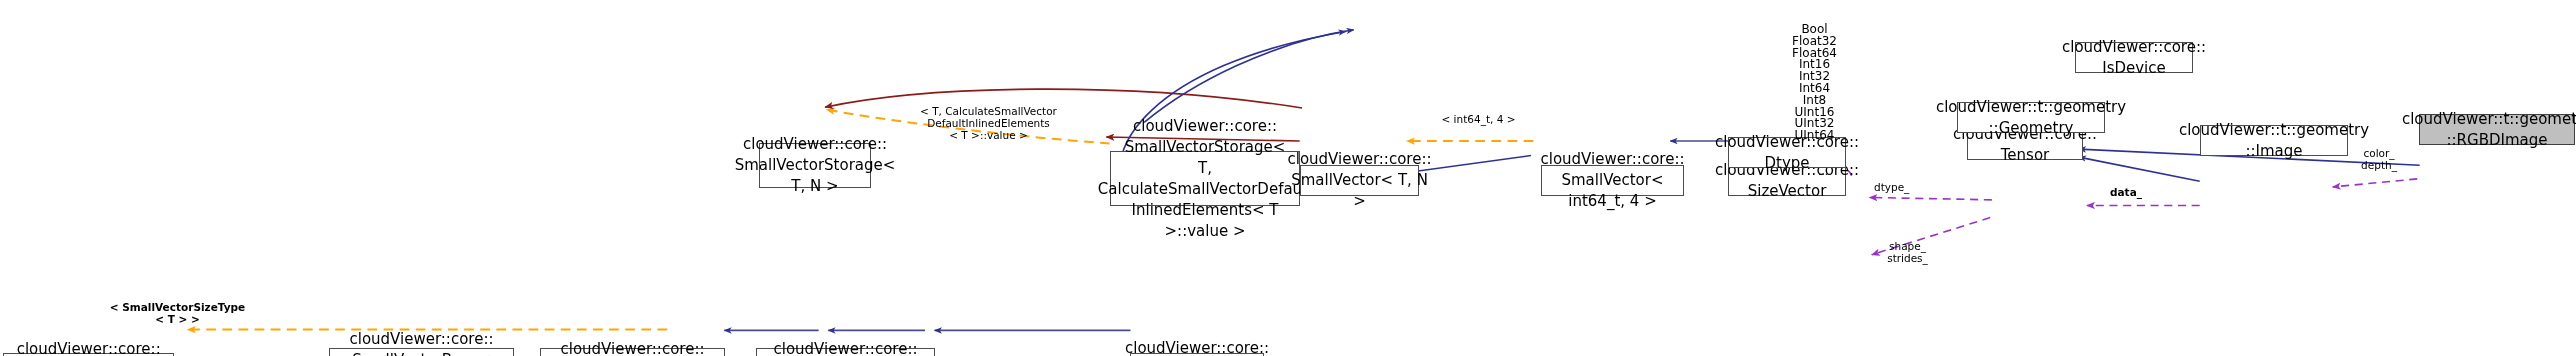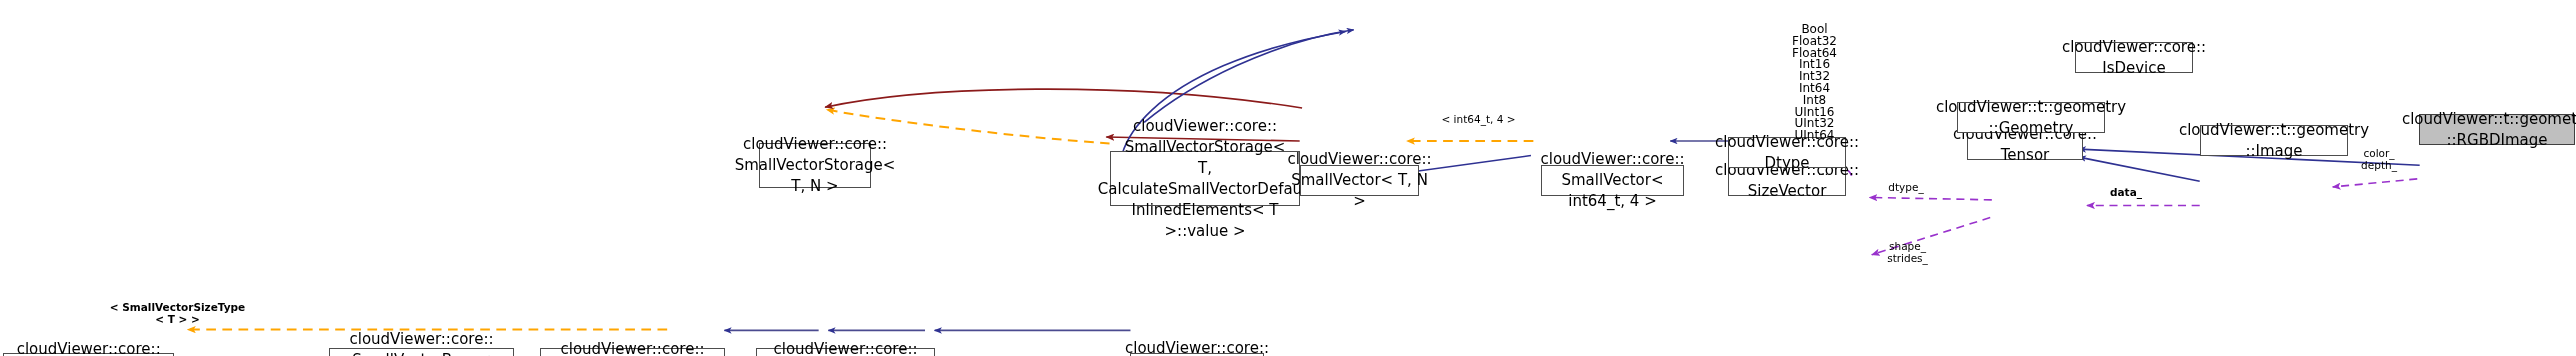--- a/index.html
+++ b/index.html
@@ -179,24 +179,27 @@
 
   <div class="node thick" style="left:2200px; top:85px; width:148px; height:31px;">cloudViewer::t::geometry
 ::Image</div>
 
   <div class="node highlight" style="left:2419px; top:74px; width:156px; height:31px;">cloudViewer::t::geometry
 ::RGBDImage</div>
 
   <div class="edge-label" style="left:89px; top:301px; width:177px;font-weight:bold;">&lt; SmallVectorSizeType
 &lt; T &gt; &gt;</div>
 
+  <div class="edge-label" style="left:875px; top:105px; width:227px;">&lt; T, CalculateSmallVector
+DefaultInlinedElements
+&lt; T &gt;::value &gt;</div>
 
   <div class="edge-label" style="left:1422px; top:113px; width:113px;">&lt; int64_t, 4 &gt;</div>
 
-  <div class="edge-label" style="left:1874px; top:181px; width:64px; text-align:center;">dtype_</div>
+  <div class="edge-label" style="left:1874px; top:181px; width:64px; text-align:left;">dtype_</div>
 
   <div class="edge-label" style="left:1873px; top:200px; width:69px; text-align:center;margin-top:40px;">shape_
 strides_</div>
 
   <div class="edge-label" style="left:2098px; top:186px; width:56px;font-weight:bold;">data_</div>
 
   <div class="edge-label" style="left:2350px; top:147px; width:58px;">color_
 depth_</div>
 
   <div class="edge-label" style="left:1811px; top:165px; width:24px;">...</div>

